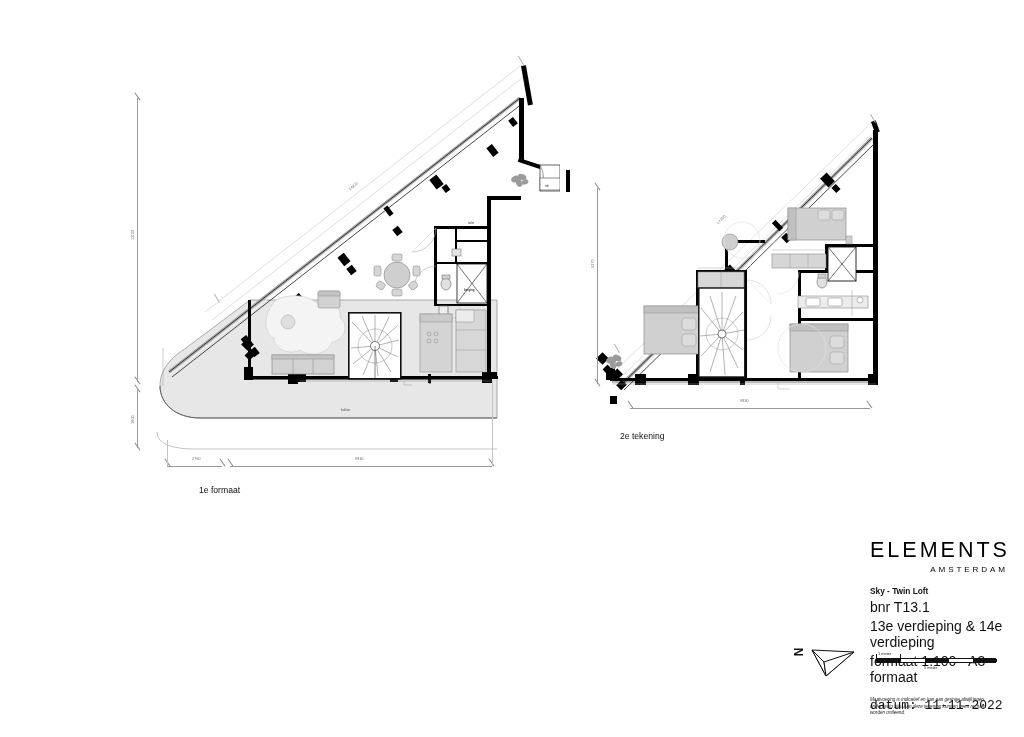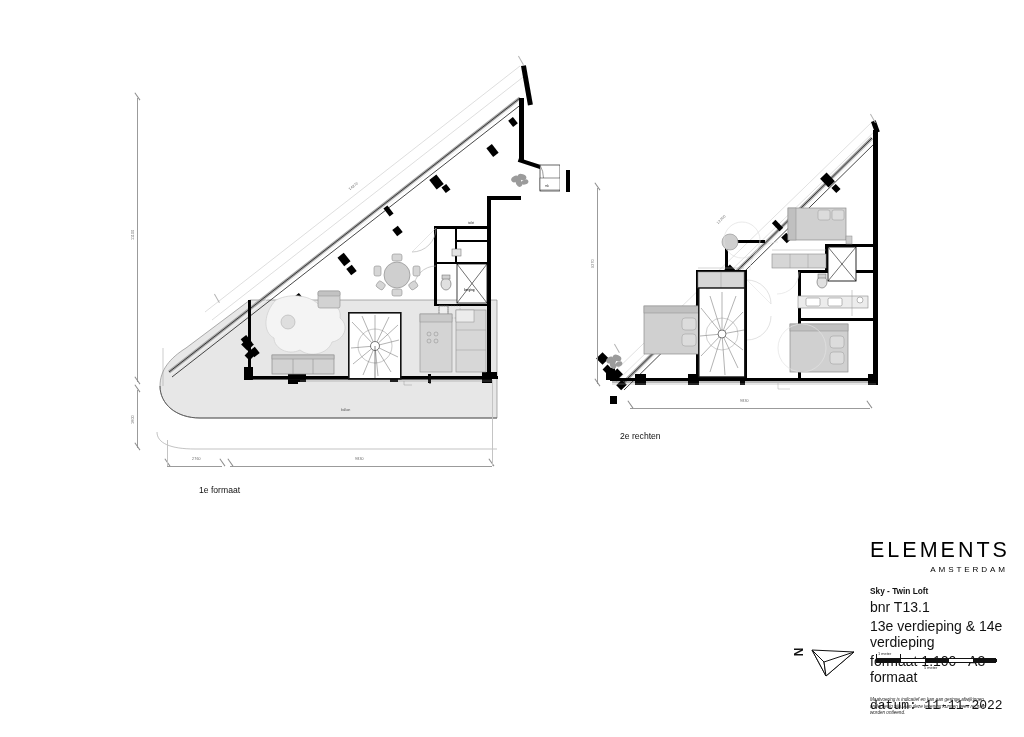--- a/index.html
+++ b/index.html
@@ -431,21 +431,21 @@
       <div class="tick" style="left:46px;top:404px;width:9px;height:.8px;transform:rotate(55deg);"></div>
       <div class="tick" style="left:285px;top:404px;width:9px;height:.8px;transform:rotate(55deg);"></div>
       <div class="dimtxt" style="left:160px;top:399px;">9830</div>
 
       <div class="dimtxt" style="left:136px;top:222px;transform:rotate(-44deg);transform-origin:left top;">12200</div>
       <div class="tick" style="left:32px;top:348px;width:10px;height:.8px;transform:rotate(60deg);background:#b3b3b3;"></div>
       <div class="tick" style="left:288px;top:118px;width:10px;height:.8px;transform:rotate(60deg);background:#b3b3b3;"></div>
     </div>
   </div>
 
-  <div class="planlabel" style="left:620px;top:431px;">2e rechten</div>
+  <div class="planlabel" style="left:620px;top:431px;">2e tekening</div>
 
   <div class="tb">
     <div class="brand">ELEMENTS</div>
     <div class="brand2">AMSTERDAM</div>
     <div class="tb-strong">Sky - Twin Loft</div>
     <div class="tb-line">bnr T13.1</div>
     <div class="tb-line">13e verdieping &amp; 14e verdieping</div>
     <div class="tb-line">formaat 1:100 - A3 formaat</div>
     <div class="tb-date">datum: 11-11-2022</div>
   </div>

